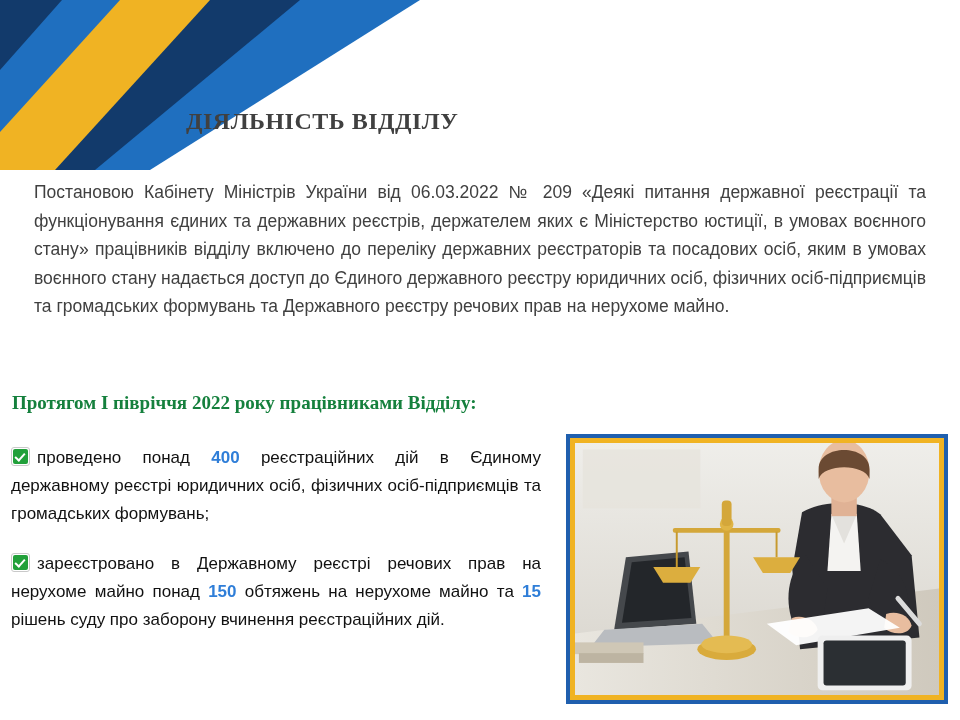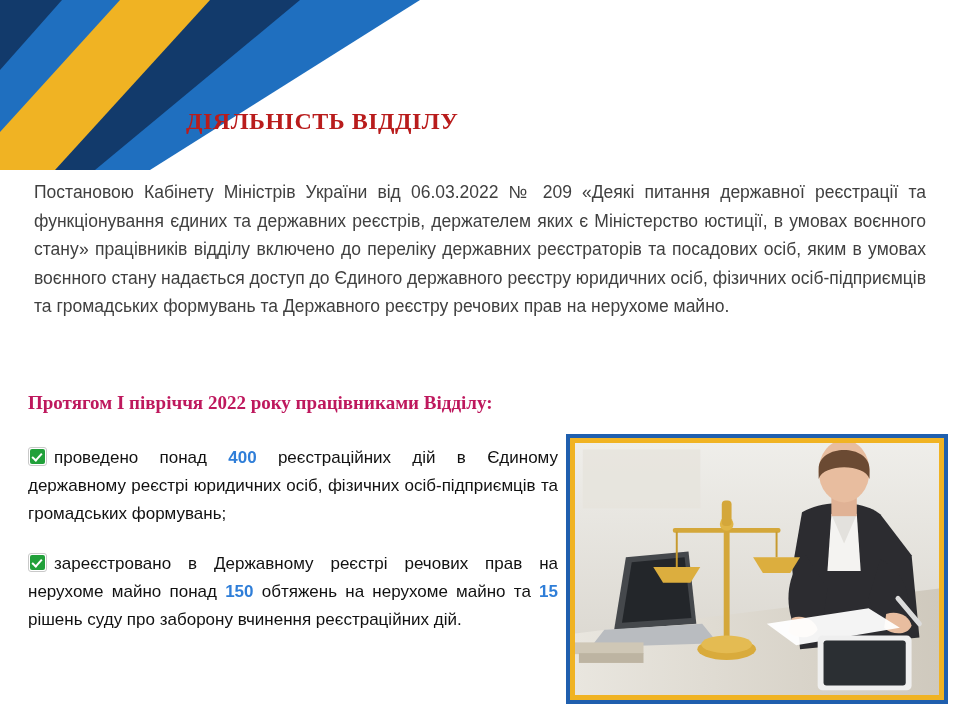--- a/index.html
+++ b/index.html
@@ -26,21 +26,21 @@
   }
 
   
   .slide-title {
     position: absolute;
     top: 108px;
     left: 186px;
     font-family: "Liberation Serif", serif;
     font-weight: bold;
     font-size: 24px;
-    color: #b91c1c;
+    color: #404040;
     letter-spacing: 0.5px;
     white-space: nowrap;
   }
 
   
   .intro-paragraph {
     position: absolute;
     top: 178px;
     left: 34px;
     width: 892px;
@@ -48,33 +48,33 @@
     line-height: 1.63;
     color: #404040;
     text-align: justify;
     text-indent: 0;
   }
 
   
   .subtitle {
     position: absolute;
     top: 392px;
-    left: 28px;
+    left: 12px;
     font-family: "Liberation Serif", serif;
     font-weight: bold;
     font-size: 19px;
-    color: #be185d;
+    color: #15803d;
     white-space: nowrap;
   }
 
   
   .bullets {
     position: absolute;
     top: 444px;
-    left: 28px;
+    left: 11px;
     width: 530px;
   }
   .bullet {
     font-size: 17px;
     line-height: 1.65;
     color: #111111;
     text-align: justify;
     margin-bottom: 22px;
     position: relative;
   }

